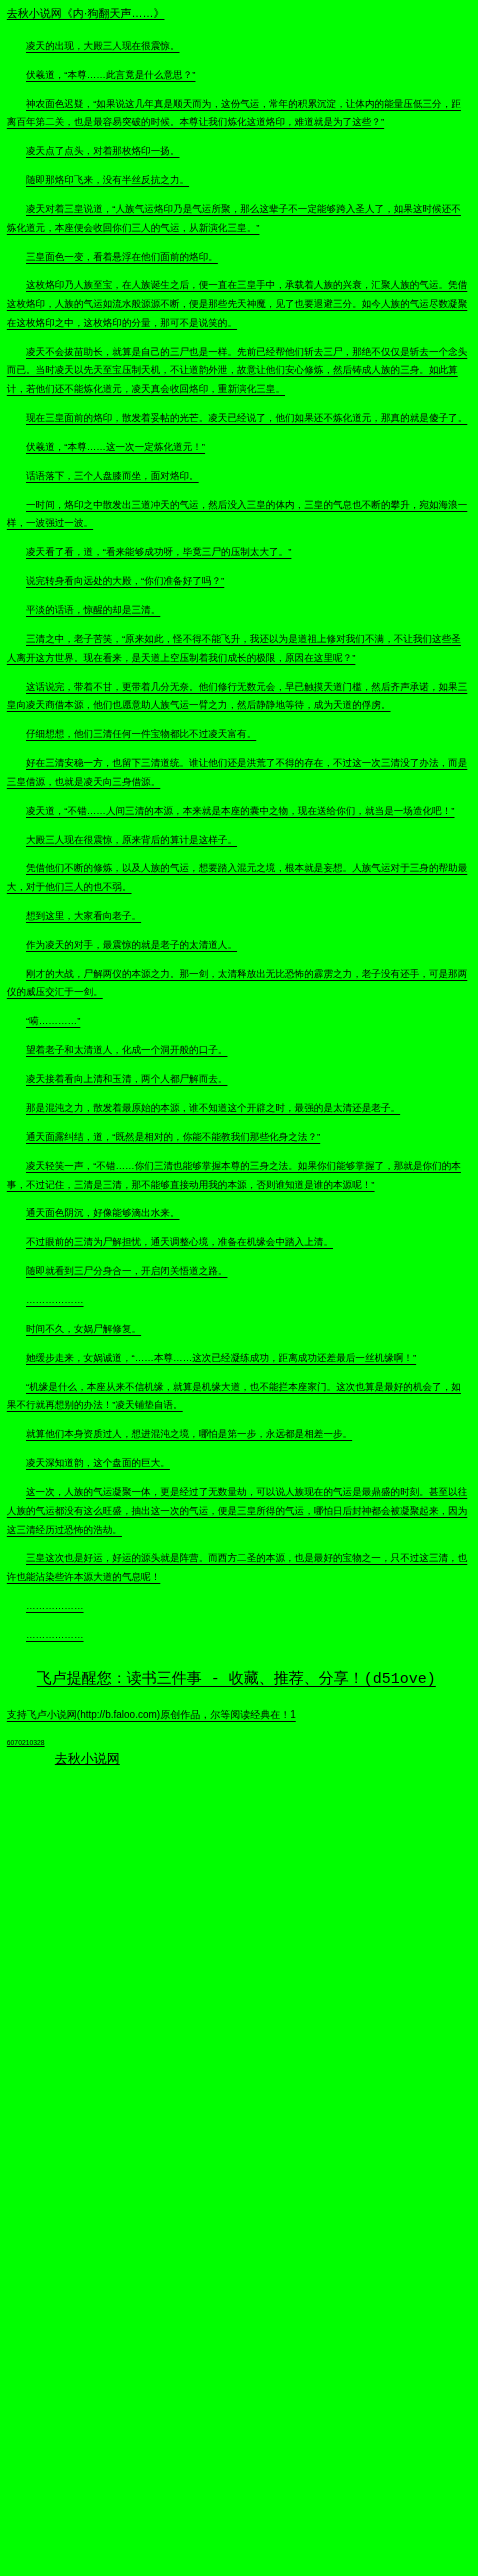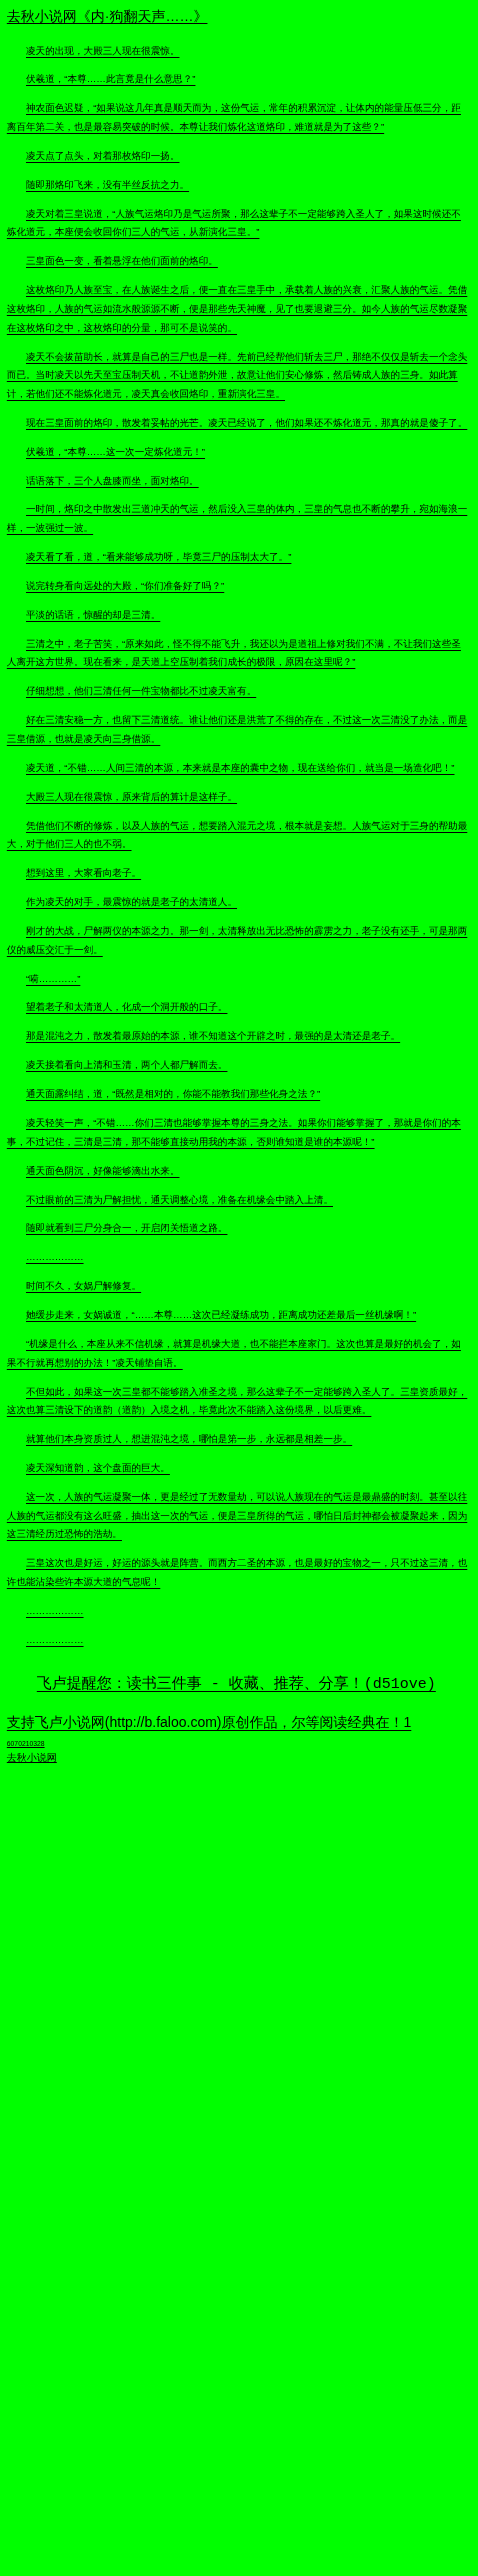--- a/index.html
+++ b/index.html
@@ -10,21 +10,21 @@
     width: 478px;
     min-height: 2576px;
     background: #00ff00;
     color: #000000;
     font-family: "Liberation Sans", "DejaVu Sans", sans-serif;
   }
   .page {
     padding: 4.1px 8.2px 16.4px 6.8px;
   }
   .header-line {
-    font-size: 14px;
+    font-size: 11px;
     line-height: 1.6;
     text-decoration: underline;
     text-underline-offset: 2px;
     margin: 1.4px 0 13.7px 0;
   }
   .para {
     font-size: 9.6px;
     line-height: 1.95;
     text-indent: 2em;
     text-decoration: underline;
@@ -34,35 +34,36 @@
     word-break: break-all;
   }
   .footer {
     margin-top: 20.5px;
   }
   .footer .reminder {
     font-size: 15px;
     font-family: Liberation Mono, monospace;
   }
   .footer .support {
-    font-size: 14px;
+    font-size: 10px;
     text-indent: 0;
-    margin-bottom: 3px;
+    margin-bottom: 15px;
   }
   .doc-id {
     font-size: 6.8px;
     text-decoration: underline;
     text-underline-offset: 1.4px;
     margin: 1.4px 0 4.1px 0;
   }
   .site-link {
-    font-size: 10px;
+    font-size: 13px;
     text-decoration: underline;
     text-underline-offset: 1.4px;
     cursor: pointer;
+    margin-left: 48px;
   }
 </style>
 </head>
 <body>
 
 <div class="page">
 
   <div class="header-line">去秋小说网《内·狗翻天声……》</div>
 
   <div>
@@ -76,42 +77,42 @@
       <p class="para">这枚烙印乃人族至宝，在人族诞生之后，便一直在三皇手中，承载着人族的兴衰，汇聚人族的气运。凭借这枚烙印，人族的气运如流水般源源不断，便是那些先天神魔，见了也要退避三分。如今人族的气运尽数凝聚在这枚烙印之中，这枚烙印的分量，那可不是说笑的。</p>
       <p class="para">凌天不会拔苗助长，就算是自己的三尸也是一样。先前已经帮他们斩去三尸，那绝不仅仅是斩去一个念头而已。当时凌天以先天至宝压制天机，不让道韵外泄，故意让他们安心修炼，然后铸成人族的三身。如此算计，若他们还不能炼化道元，凌天真会收回烙印，重新演化三皇。</p>
       <p class="para">现在三皇面前的烙印，散发着妥帖的光芒。凌天已经说了，他们如果还不炼化道元，那真的就是傻子了。</p>
       <p class="para">伏羲道，“本尊……这一次一定炼化道元！”</p>
       <p class="para">话语落下，三个人盘膝而坐，面对烙印。</p>
       <p class="para">一时间，烙印之中散发出三道冲天的气运，然后没入三皇的体内，三皇的气息也不断的攀升，宛如海浪一样，一波强过一波。</p>
       <p class="para">凌天看了看，道，“看来能够成功呀，毕竟三尸的压制太大了。”</p>
       <p class="para">说完转身看向远处的大殿，“你们准备好了吗？”</p>
       <p class="para">平淡的话语，惊醒的却是三清。</p>
       <p class="para">三清之中，老子苦笑，“原来如此，怪不得不能飞升，我还以为是道祖上修对我们不满，不让我们这些圣人离开这方世界。现在看来，是天道上空压制着我们成长的极限，原因在这里呢？”</p>
+      <p class="para">这话说完，带着不甘，更带着几分无奈。他们修行无数元会，早已触摸天道门槛，然后齐声承诺，如果三皇向凌天商借本源，他们也愿意助人族气运一臂之力，然后静静地等待，成为天道的俘虏。</p>
       <p class="para">仔细想想，他们三清任何一件宝物都比不过凌天富有。</p>
       <p class="para">好在三清安稳一方，也留下三清道统。谁让他们还是洪荒了不得的存在，不过这一次三清没了办法，而是三皇借源，也就是凌天向三身借源。</p>
       <p class="para">凌天道，“不错……人间三清的本源，本来就是本座的囊中之物，现在送给你们，就当是一场造化吧！”</p>
       <p class="para">大殿三人现在很震惊，原来背后的算计是这样子。</p>
       <p class="para">凭借他们不断的修炼，以及人族的气运，想要踏入混元之境，根本就是妄想。人族气运对于三身的帮助最大，对于他们三人的也不弱。</p>
       <p class="para">想到这里，大家看向老子。</p>
       <p class="para">作为凌天的对手，最震惊的就是老子的太清道人。</p>
       <p class="para">刚才的大战，尸解两仪的本源之力。那一剑，太清释放出无比恐怖的霹雳之力，老子没有还手，可是那两仪的威压交汇于一剑。</p>
       <p class="para">“嗬…………”</p>
       <p class="para">望着老子和太清道人，化成一个洞开般的口子。</p>
+      <p class="para">凌天接着看向上清和玉清，两个人都尸解而去。</p>
       <p class="para">那是混沌之力，散发着最原始的本源，谁不知道这个开辟之时，最强的是太清还是老子。</p>
-      <p class="para">凌天接着看向上清和玉清，两个人都尸解而去。</p>
       <p class="para">通天面露纠结，道，“既然是相对的，你能不能教我们那些化身之法？”</p>
       <p class="para">凌天轻笑一声，“不错……你们三清也能够掌握本尊的三身之法。如果你们能够掌握了，那就是你们的本事，不过记住，三清是三清，那不能够直接动用我的本源，否则谁知道是谁的本源呢！”</p>
       <p class="para">通天面色阴沉，好像能够滴出水来。</p>
       <p class="para">不过眼前的三清为尸解担忧，通天调整心境，准备在机缘会中踏入上清。</p>
       <p class="para">随即就看到三尸分身合一，开启闭关悟道之路。</p>
       <p class="para">………………</p>
       <p class="para">时间不久，女娲尸解修复。</p>
       <p class="para">她缓步走来，女娲诚道，“……本尊……这次已经凝练成功，距离成功还差最后一丝机缘啊！”</p>
       <p class="para">“机缘是什么，本座从来不信机缘，就算是机缘大道，也不能拦本座家门。这次也算是最好的机会了，如果不行就再想别的办法！”凌天铺垫自语。</p>
-      <p class="para">不但如此，如果这一次三皇都不能够踏入准圣之境，那么这辈子不一定能够跨入圣人了。三皇资质最好，这次也算三清设下的道韵（道韵）入境之机，毕竟此次不能踏入这份境界，以后更难。</p>
       <p class="para">就算他们本身资质过人，想进混沌之境，哪怕是第一步，永远都是相差一步。</p>
       <p class="para">凌天深知道韵，这个盘面的巨大。</p>
       <p class="para">这一次，人族的气运凝聚一体，更是经过了无数量劫，可以说人族现在的气运是最鼎盛的时刻。甚至以往人族的气运都没有这么旺盛，抽出这一次的气运，便是三皇所得的气运，哪怕日后封神都会被凝聚起来，因为这三清经历过恐怖的浩劫。</p>
       <p class="para">三皇这次也是好运，好运的源头就是阵营。而西方二圣的本源，也是最好的宝物之一，只不过这三清，也许也能沾染些许本源大道的气息呢！</p>
       <p class="para">………………</p>
       <p class="para">………………</p>
     </div>
 
   <div class="footer">
     <p class="para reminder">飞卢提醒您：读书三件事 - 收藏、推荐、分享！(d51ove)</p>

